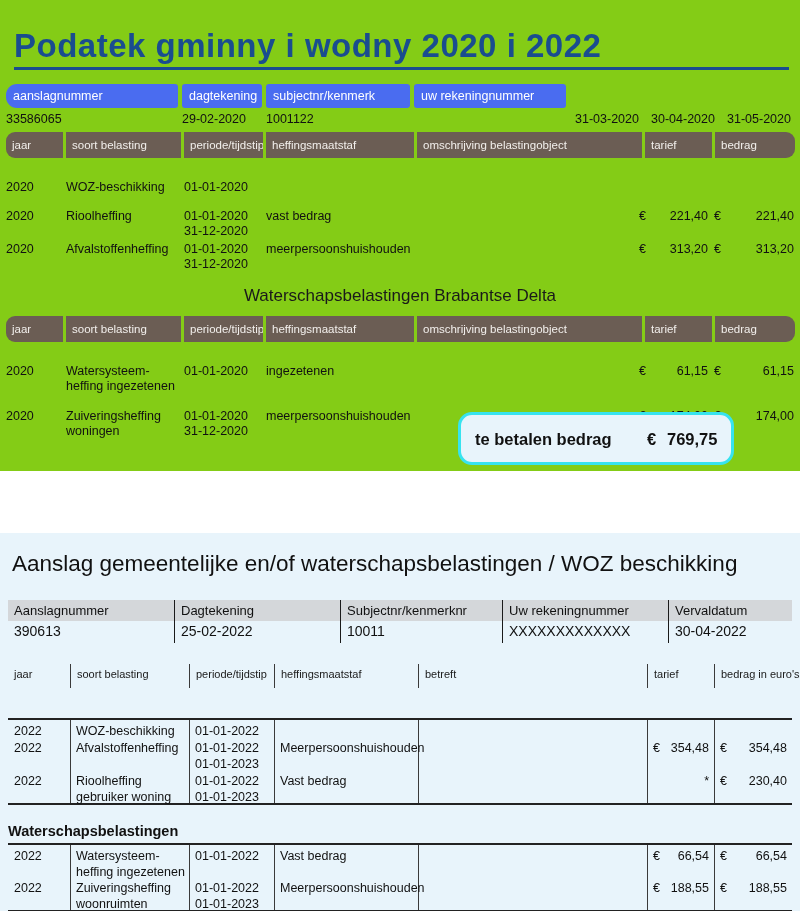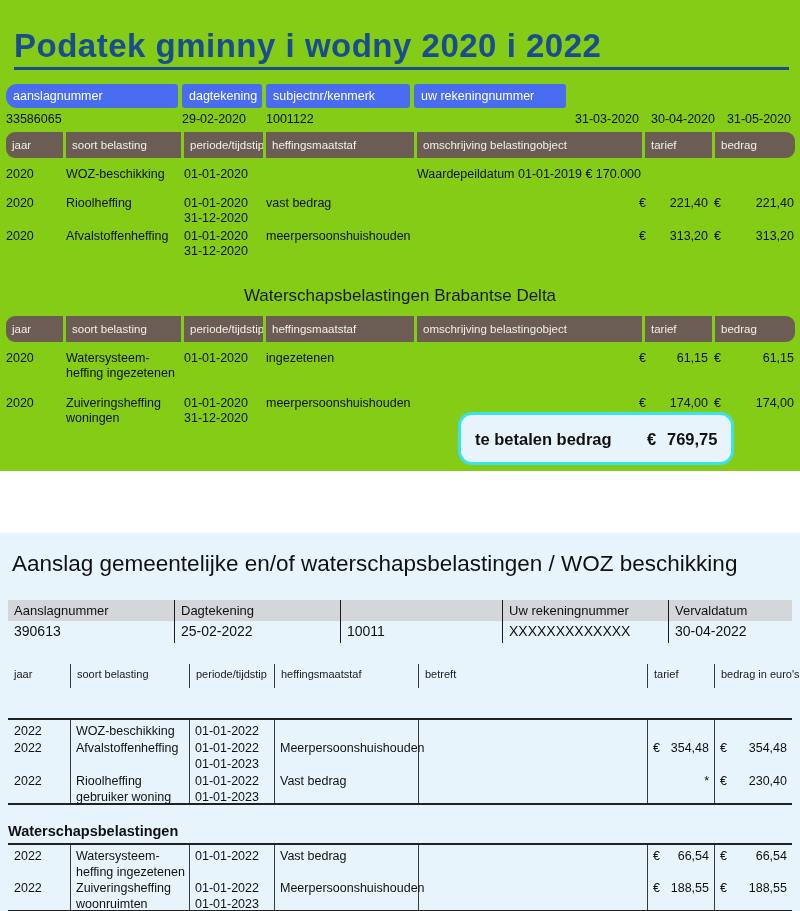--- a/index.html
+++ b/index.html
@@ -50,21 +50,21 @@
     background:#6b5d54;color:#f2efec;
     font-size:11.5px;line-height:26px;
     padding-left:6px;box-sizing:border-box;
     overflow:hidden;white-space:nowrap;
   }
   .browncell.bfirst{border-top-left-radius:9px;border-bottom-left-radius:9px;}
   .browncell.blast{border-top-right-radius:9px;border-bottom-right-radius:9px;}
 
   .dtable{position:absolute;left:0;width:800px;font-size:12.5px;}
   .drow{position:relative;width:800px;}
-  .dcell{position:absolute;top:4px;white-space:pre-line;line-height:15px;}
+  .dcell{position:absolute;top:17px;white-space:pre-line;line-height:15px;}
   .num{text-align:right;}
 
   .sectiontitle{
     position:absolute;left:0;top:286px;width:800px;text-align:center;
     font-size:17px;color:#1a1a1a;
   }
 
   .totalbox{
     position:absolute;left:458px;top:412px;width:276px;height:53px;
     border:3px solid #37e3ef;border-radius:14px;
@@ -163,21 +163,20 @@
       <div class="browncell" style="left:639px;width:67px;">tarief</div>
       <div class="browncell blast" style="left:709px;width:80px;">bedrag</div>
     </div>
 
     <div class="dtable" style="top:163px;height:95px;">
       <div class="drow" style="height:29px;">
         <div class="dcell" style="left:6px;">2020</div>
         <div class="dcell" style="left:66px;">WOZ-beschikking</div>
         <div class="dcell" style="left:184px;">01-01-2020</div>
         <div class="dcell" style="left:266px;"></div>
-        <div class="dcell" style="left:417px;">Waardepeildatum 01-01-2019 € 170.000</div>
       </div>
       <div class="drow" style="height:33px;">
         <div class="dcell" style="left:6px;">2020</div>
         <div class="dcell" style="left:66px;">Rioolheffing</div>
         <div class="dcell" style="left:184px;">01-01-2020
 31-12-2020</div>
         <div class="dcell" style="left:266px;">vast bedrag</div>
         <div class="dcell" style="left:639px;">€</div>
         <div class="dcell gnum num" style="left:639px;width:69px;">221,40</div>
         <div class="dcell" style="left:714px;">€</div>
@@ -243,20 +242,21 @@
 
   <div class="doc2">
 
     <div class="title2">Aanslag gemeentelijke en/of waterschapsbelastingen / WOZ beschikking</div>
 
     <div class="greyhead">
       <div class="gh" style="left:0px;width:166px;">Aanslagnummer</div>
       <div class="ghdiv" style="left:166px;"></div>
       <div class="gh" style="left:167px;width:165px;">Dagtekening</div>
       <div class="ghdiv" style="left:332px;"></div>
+      <div class="gh" style="left:333px;width:161px;">Subjectnr/kenmerknr</div>
       <div class="ghdiv" style="left:494px;"></div>
       <div class="gh" style="left:495px;width:165px;">Uw rekeningnummer</div>
       <div class="ghdiv" style="left:660px;"></div>
       <div class="gh" style="left:661px;width:123px;">Vervaldatum</div>
     </div>
 
     <div class="greyvals">
       <div class="gv" style="left:0px;width:166px;">390613</div>
       <div class="gvdiv" style="left:166px;"></div>
       <div class="gv" style="left:167px;width:165px;">25-02-2022</div>

